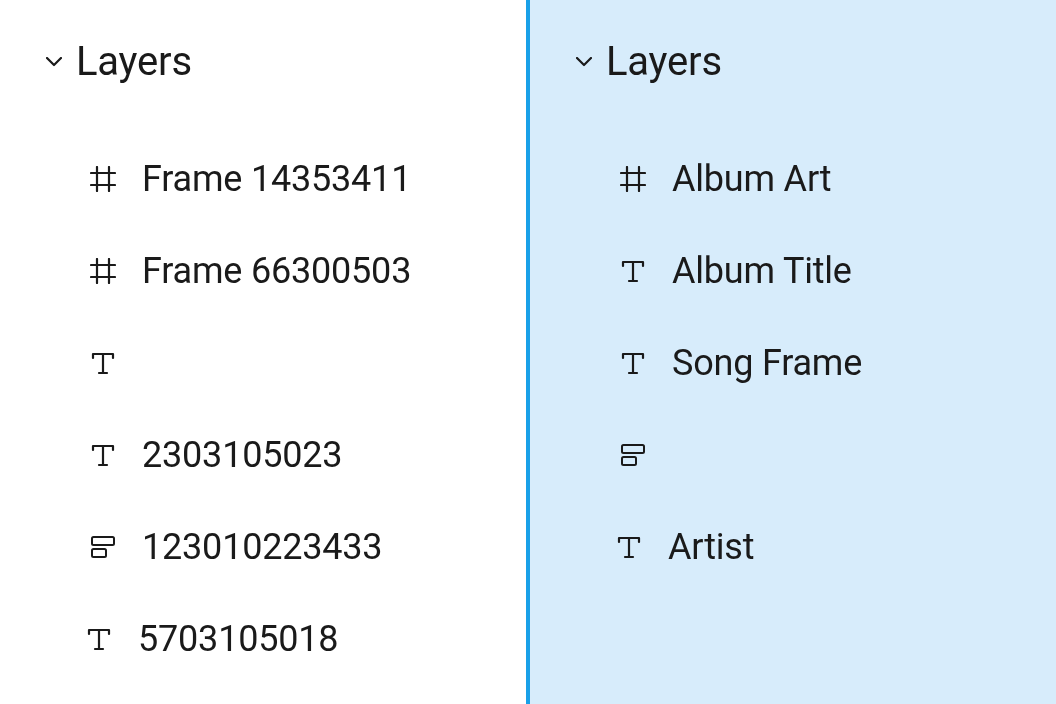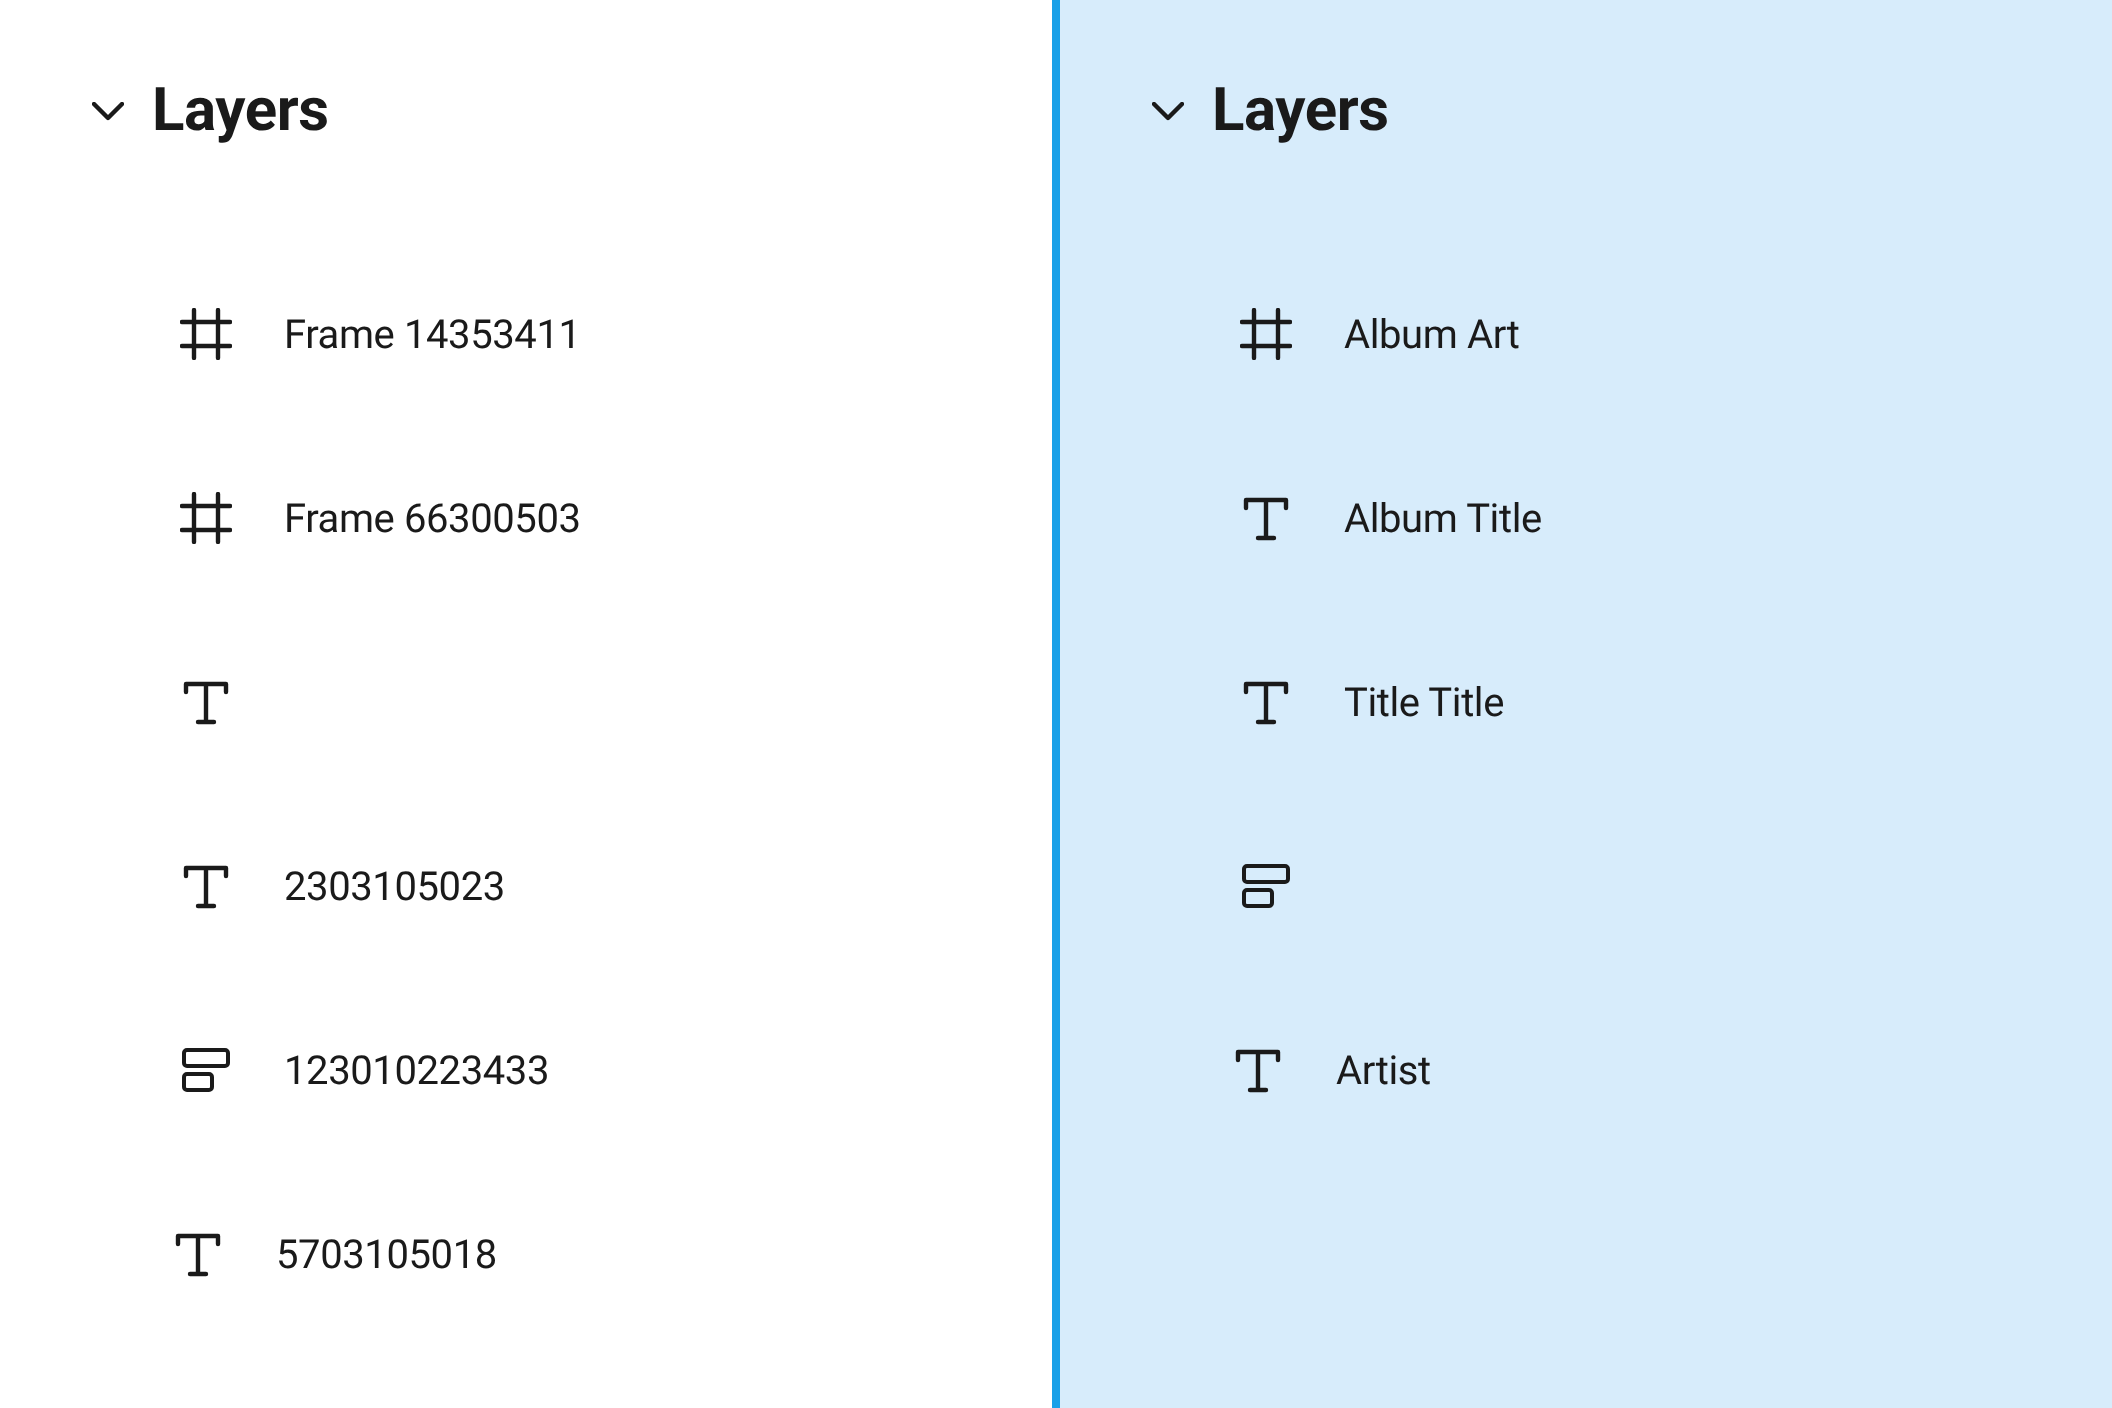--- a/index.html
+++ b/index.html
@@ -28,22 +28,22 @@
       margin-bottom: 48px;
     }
     .panel-header .chevron {
       display: inline-flex;
       align-items: center;
       justify-content: center;
       width: 20px;
       height: 20px;
     }
     .panel-title {
-      font-size: 30px;
-      font-weight: 700;
+      font-size: 40px;
+      font-weight: 400;
       letter-spacing: -0.2px;
     }
     .layer-row {
       display: flex;
       align-items: center;
       gap: 24px;
       padding: 0 0 0 88px;
       height: 92px;
       cursor: pointer;
     }
@@ -51,21 +51,21 @@
     .layer-row.indent-2 { padding-left: 84px; }
     .layer-icon {
       width: 30px;
       height: 30px;
       display: inline-flex;
       align-items: center;
       justify-content: center;
       flex-shrink: 0;
     }
     .layer-label {
-      font-size: 20px;
+      font-size: 36px;
       font-weight: 400;
       letter-spacing: -0.2px;
       white-space: nowrap;
     }
     svg { display: block; }
   </style>
 </head>
 <body>
 
 <div class="panel panel-left">
@@ -163,21 +163,21 @@
     </span>
     <span class="layer-label">Album Title</span>
   </div>
 
   <div class="layer-row indent-1">
     <span class="layer-icon">
       <svg width="26" height="26" viewBox="0 0 26 26">
           <path d="M3 4 H23 M3 4 V8 M23 4 V8 M13 4 V23 M9 23 H17" stroke="#1a1a1a" stroke-width="2.2" fill="none" stroke-linecap="round"></path>
         </svg>
     </span>
-    <span class="layer-label">Title Title</span>
+    <span class="layer-label">Song Frame</span>
   </div>
 
   <div class="layer-row indent-1">
     <span class="layer-icon">
       <svg width="26" height="26" viewBox="0 0 26 26">
           <rect x="2" y="3" width="22" height="8" rx="1.5" stroke="#1a1a1a" stroke-width="2" fill="none"></rect>
           <rect x="2" y="15" width="14" height="8" rx="1.5" stroke="#1a1a1a" stroke-width="2" fill="none"></rect>
         </svg>
     </span>
   </div>

